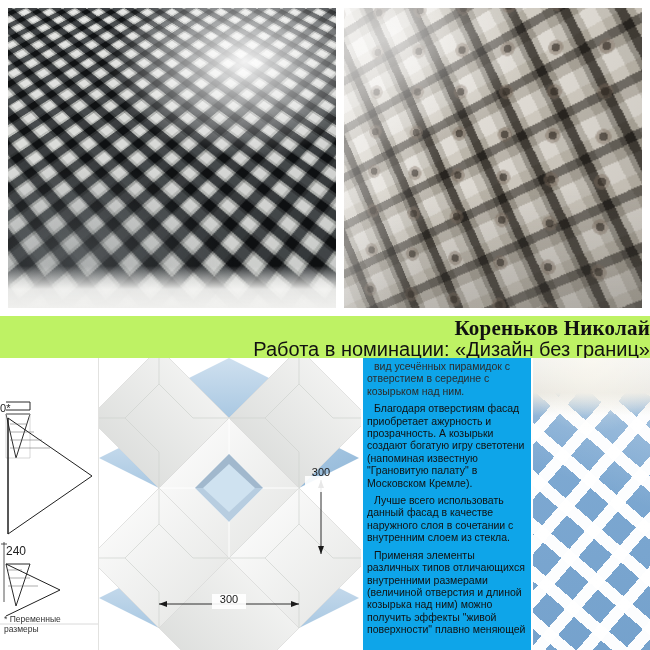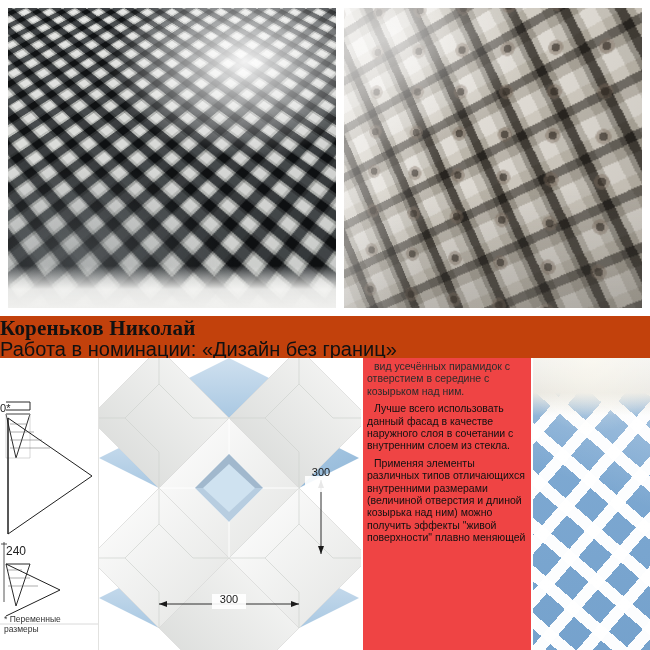--- a/index.html
+++ b/index.html
@@ -110,22 +110,22 @@
       radial-gradient(ellipse 80% 60% at 15% 10%, rgba(255,255,255,0.6), rgba(0,0,0,0) 60%),
       linear-gradient(180deg, rgba(0,0,0,0) 60%, rgba(90,88,84,0.25) 100%);
   }
 
   
   .title-band {
     position: absolute;
     top: 316px; left: 0;
     width: 650px;
     height: 42px;
-    background: #c2410c;
-    text-align: left;
+    background: #bef264;
+    text-align: right;
   }
   .title-band .author {
     font-family: "Liberation Serif", serif;
     font-weight: bold;
     font-size: 21px;
     color: #111111;
     line-height: 22px;
     letter-spacing: 0.2px;
     margin-top: 1px;
   }
@@ -197,21 +197,21 @@
   }
 
   
   .textcol {
     position: absolute;
     top: 0; left: 363px;
     width: 168px;
     height: 292px;
     padding: 2px 4px 0 4px;
     box-sizing: border-box;
-    background: #ef4444;
+    background: #0ea5e9;
     overflow: hidden;
   }
   .textcol p {
     margin: 0 0 5px 0;
     font-family: "Liberation Sans", sans-serif;
     font-size: 10.5px;
     line-height: 12.4px;
     color: #111;
     text-indent: 7px;
   }
@@ -394,20 +394,21 @@
         <line x1="222" y1="122" x2="222" y2="196" stroke="#1a1a1a" stroke-width="0.9"></line>
         <polygon points="222,122 219,130 225,130" fill="#1a1a1a"></polygon>
         <polygon points="222,196 219,188 225,188" fill="#1a1a1a"></polygon>
         <rect x="206" y="118" width="32" height="16" fill="#ffffff" opacity="0.9"></rect>
         <text class="dim-label" x="222" y="118" text-anchor="middle">300</text>
       </svg>
     </div>
 
     <div class="textcol">
       <p class="first">вид усечённых пирамидок с отверстием в середине с козырьком над ним.</p>
+      <p>Благодаря отверстиям фасад приобретает ажурность и прозрачность. А козырьки создают богатую игру светотени (напоминая известную "Грановитую палату" в Московском Кремле).</p>
       <p>Лучше всего использовать данный фасад в качестве наружного слоя в сочетании с внутренним слоем из стекла.</p>
       <p>Применяя элементы различных типов отличающихся внутренними размерами (величиной отверстия и длиной козырька над ним) можно получить эффекты "живой поверхности" плавно меняющей</p>
     </div>
 
     <div class="pattern">
       <div class="pattern-grid"></div>
       <div class="pattern-top"></div>
       <div class="pattern-shade"></div>
     </div>
 

